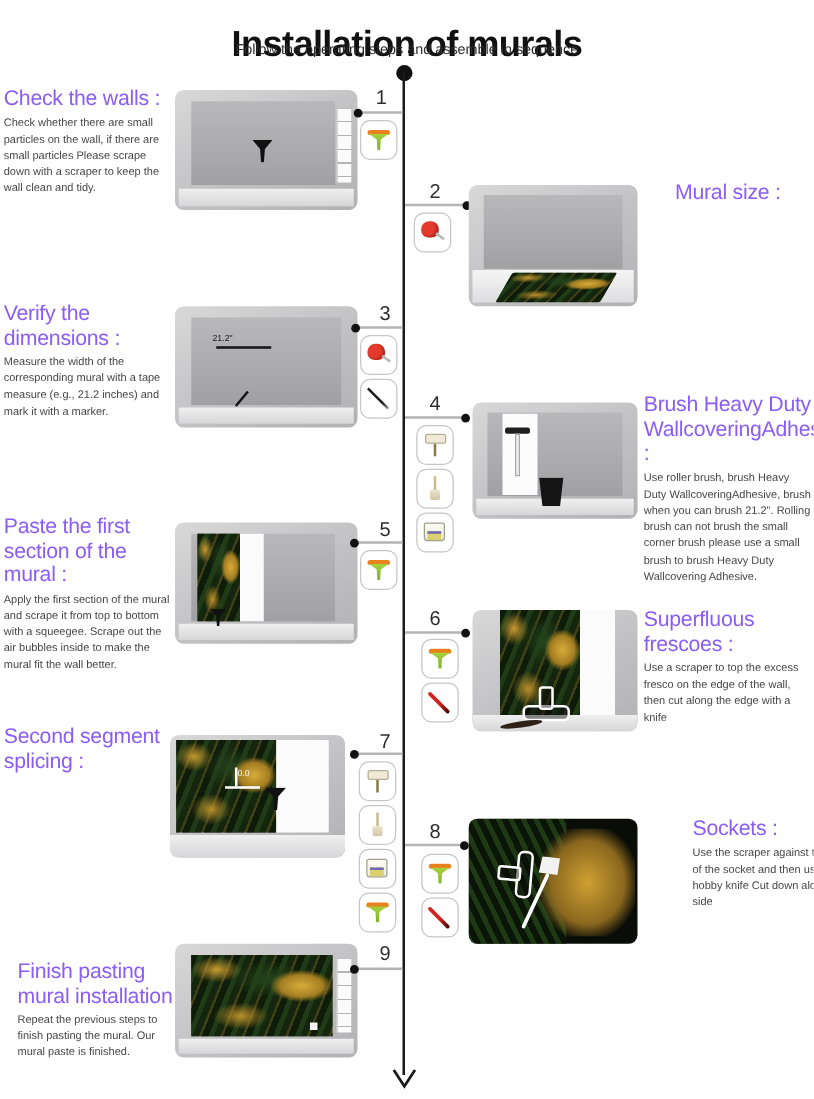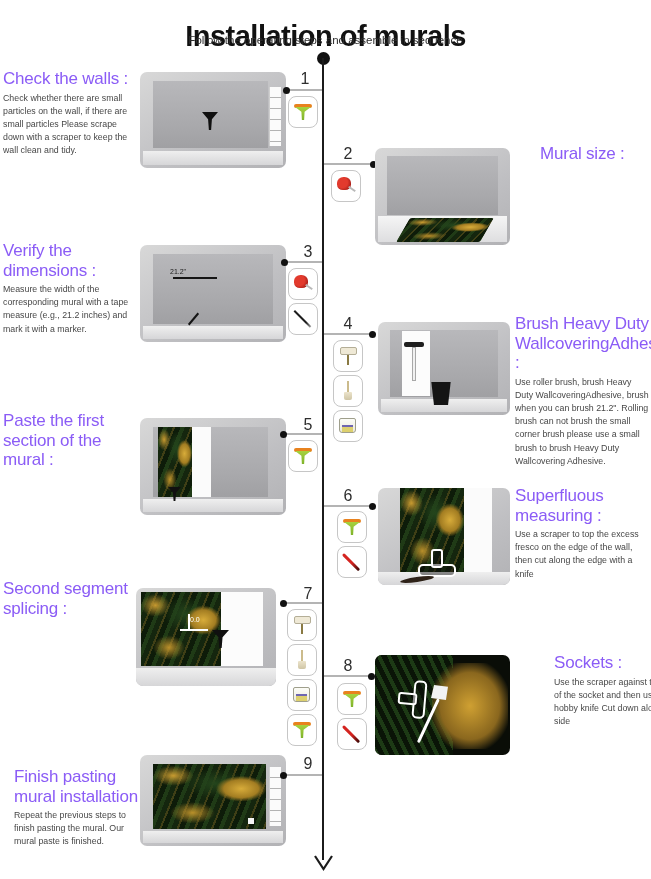--- a/index.html
+++ b/index.html
@@ -183,20 +183,21 @@
     </div>
     <div class="step-text" style="left:515px;top:314px;width:136px;">
       <h3 class="step-heading">Brush Heavy Duty WallcoveringAdhesive :</h3>
       <p class="step-body">Use roller brush, brush Heavy Duty WallcoveringAdhesive, brush when you can brush 21.2". Rolling brush can not brush the small corner brush please use a small brush to brush Heavy Duty Wallcovering Adhesive.</p>
     </div>
   </section>
 
   <section>
     <div class="step-text" style="left:3px;top:411px;width:133px;">
       <h3 class="step-heading">Paste the first section of the mural :</h3>
+      <p class="step-body">Apply the first section of the mural and scrape it from top to bottom with a squeegee. Scrape out the air bubbles inside to make the mural fit the wall better.</p>
     </div>
     <div class="scene" style="left:140px;top:418px;width:146px;height:97px;">
       <div class="wall" style="left:13px;right:18px;top:9px;bottom:18px;"></div>
       <div class="floor" style="height:13px;"></div>
       <div class="mural-bg" style="position:absolute;left:18px;top:9px;width:34px;bottom:18px;"></div>
       <div style="position:absolute;left:52px;top:9px;width:19px;bottom:18px;background:#fbfbfb;"></div>
       <div class="black-squeegee" style="left:28px;bottom:14px;width:13px;height:14px;"></div>
     </div>
     <div class="step-num" style="left:295px;top:416px;">5</div>
     <div class="connector" style="left:283px;top:433px;width:39px;">
@@ -223,21 +224,21 @@
         </span>
       </div>
     <div class="scene" style="left:378px;top:488px;width:132px;height:97px;">
       <div class="mural-bg" style="position:absolute;left:22px;top:0;width:64px;bottom:13px;"></div>
       <div style="position:absolute;left:86px;top:0;width:28px;bottom:13px;background:#fbfbfb;"></div>
       <div class="floor" style="left:0;right:0;bottom:0;height:13px;border-radius:0 0 7px 7px;"></div>
       <div class="outline-squeegee" style="left:40px;bottom:8px;width:38px;height:28px;"></div>
       <div style="position:absolute;left:22px;bottom:3px;width:34px;height:5px;background:#2e2218;border-radius:50%;transform:rotate(-8deg);"></div>
     </div>
     <div class="step-text" style="left:515px;top:486px;width:134px;">
-      <h3 class="step-heading">Superfluous measuring :</h3>
+      <h3 class="step-heading">Superfluous frescoes :</h3>
       <p class="step-body">Use a scraper to top the excess fresco on the edge of the wall, then cut along the edge with a knife</p>
     </div>
   </section>
 
   <section>
     <div class="step-text" style="left:3px;top:579px;width:133px;">
       <h3 class="step-heading">Second segment splicing :</h3>
     </div>
     <div class="scene" style="left:136px;top:588px;width:140px;height:98px;">
       <div class="mural-bg" style="position:absolute;left:5px;top:4px;width:80px;height:74px;"></div>

